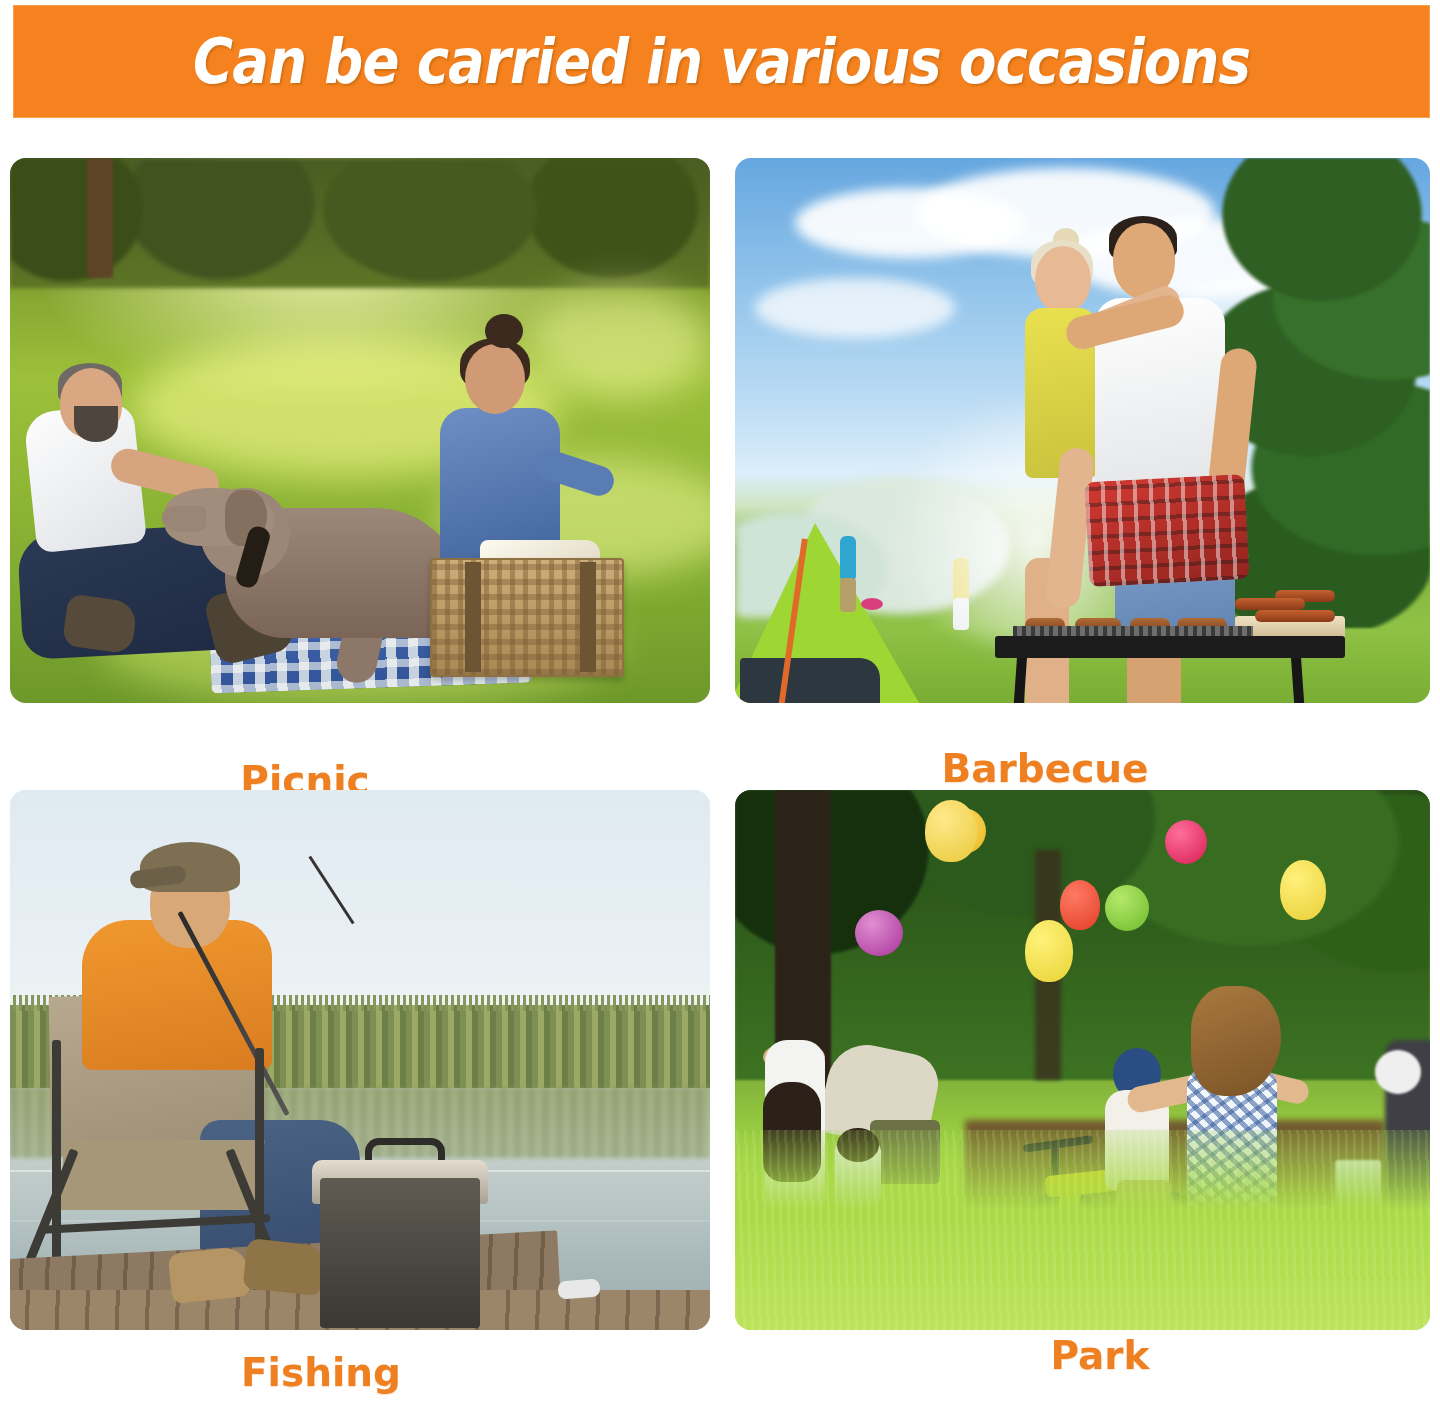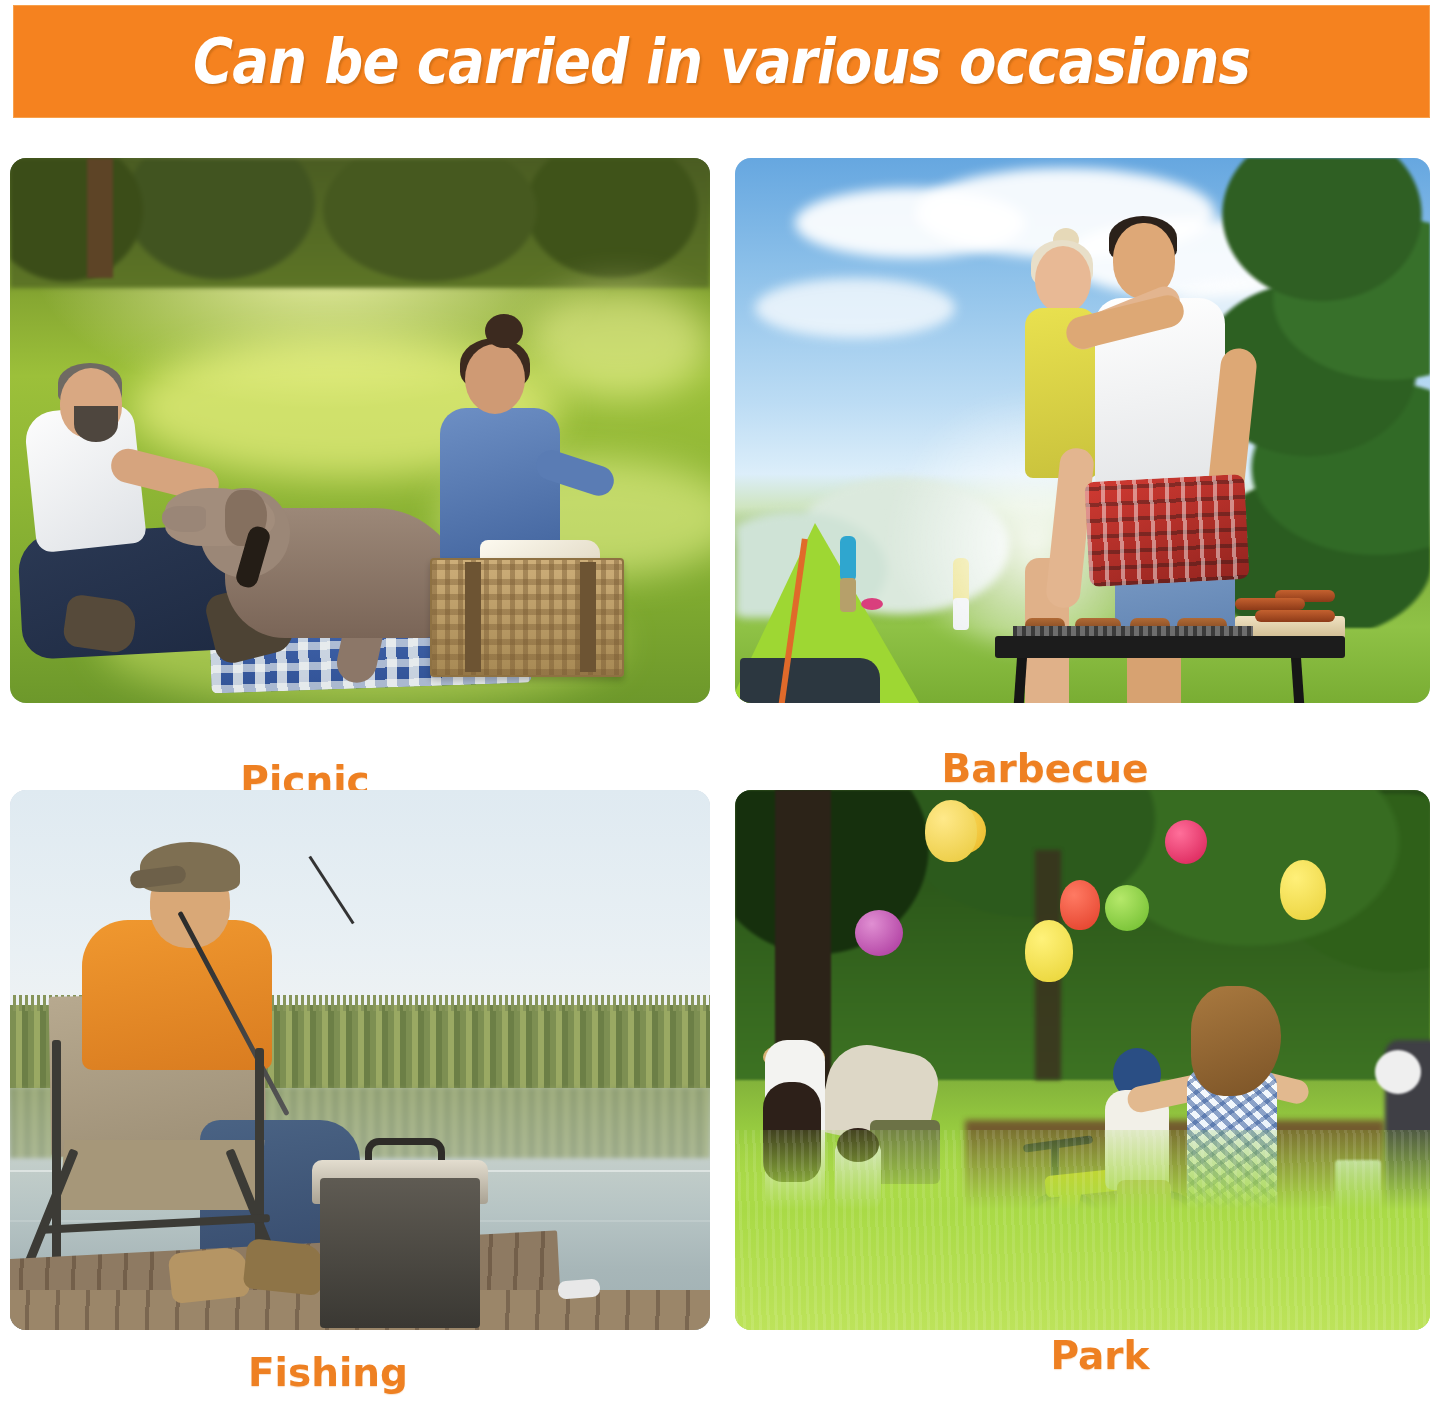--- a/index.html
+++ b/index.html
@@ -34,21 +34,21 @@
 
   .caption{
     position:absolute;
     font-family:"DejaVu Sans", sans-serif;
     font-size:39px;font-weight:bold;color:#EE8022;
     white-space:nowrap;text-align:center;
     text-shadow:0 1px 1px rgba(230,140,50,.25);
   }
   .cap-pic {left:0px;  top:718px; width:610px;margin-top:40px;}
   .cap-bbq {left:735px;top:718px; width:620px;margin-top:28px;}
-  .cap-fish{left:11px;  top:1350px;width:610px;padding-left:12px;}
+  .cap-fish{left:4px;  top:1350px;width:610px;padding-left:12px;}
   .cap-park{left:735px;top:1333px;width:730px;}
 
   
   .pic-sky{position:absolute;inset:0;
     background:
       radial-gradient(ellipse 60% 40% at 45% 18%, rgba(255,255,190,.85), rgba(120,150,40,0) 70%),
       linear-gradient(180deg,#4c5f24 0%,#536b22 8%,#6d8a2c 16%,#87a832 26%,#9cc03a 40%,#8fb635 60%,#7faa30 80%,#6d982b 100%);
   }
   .pic-treeline{position:absolute;left:0;top:0;width:100%;height:130px;
     background:

